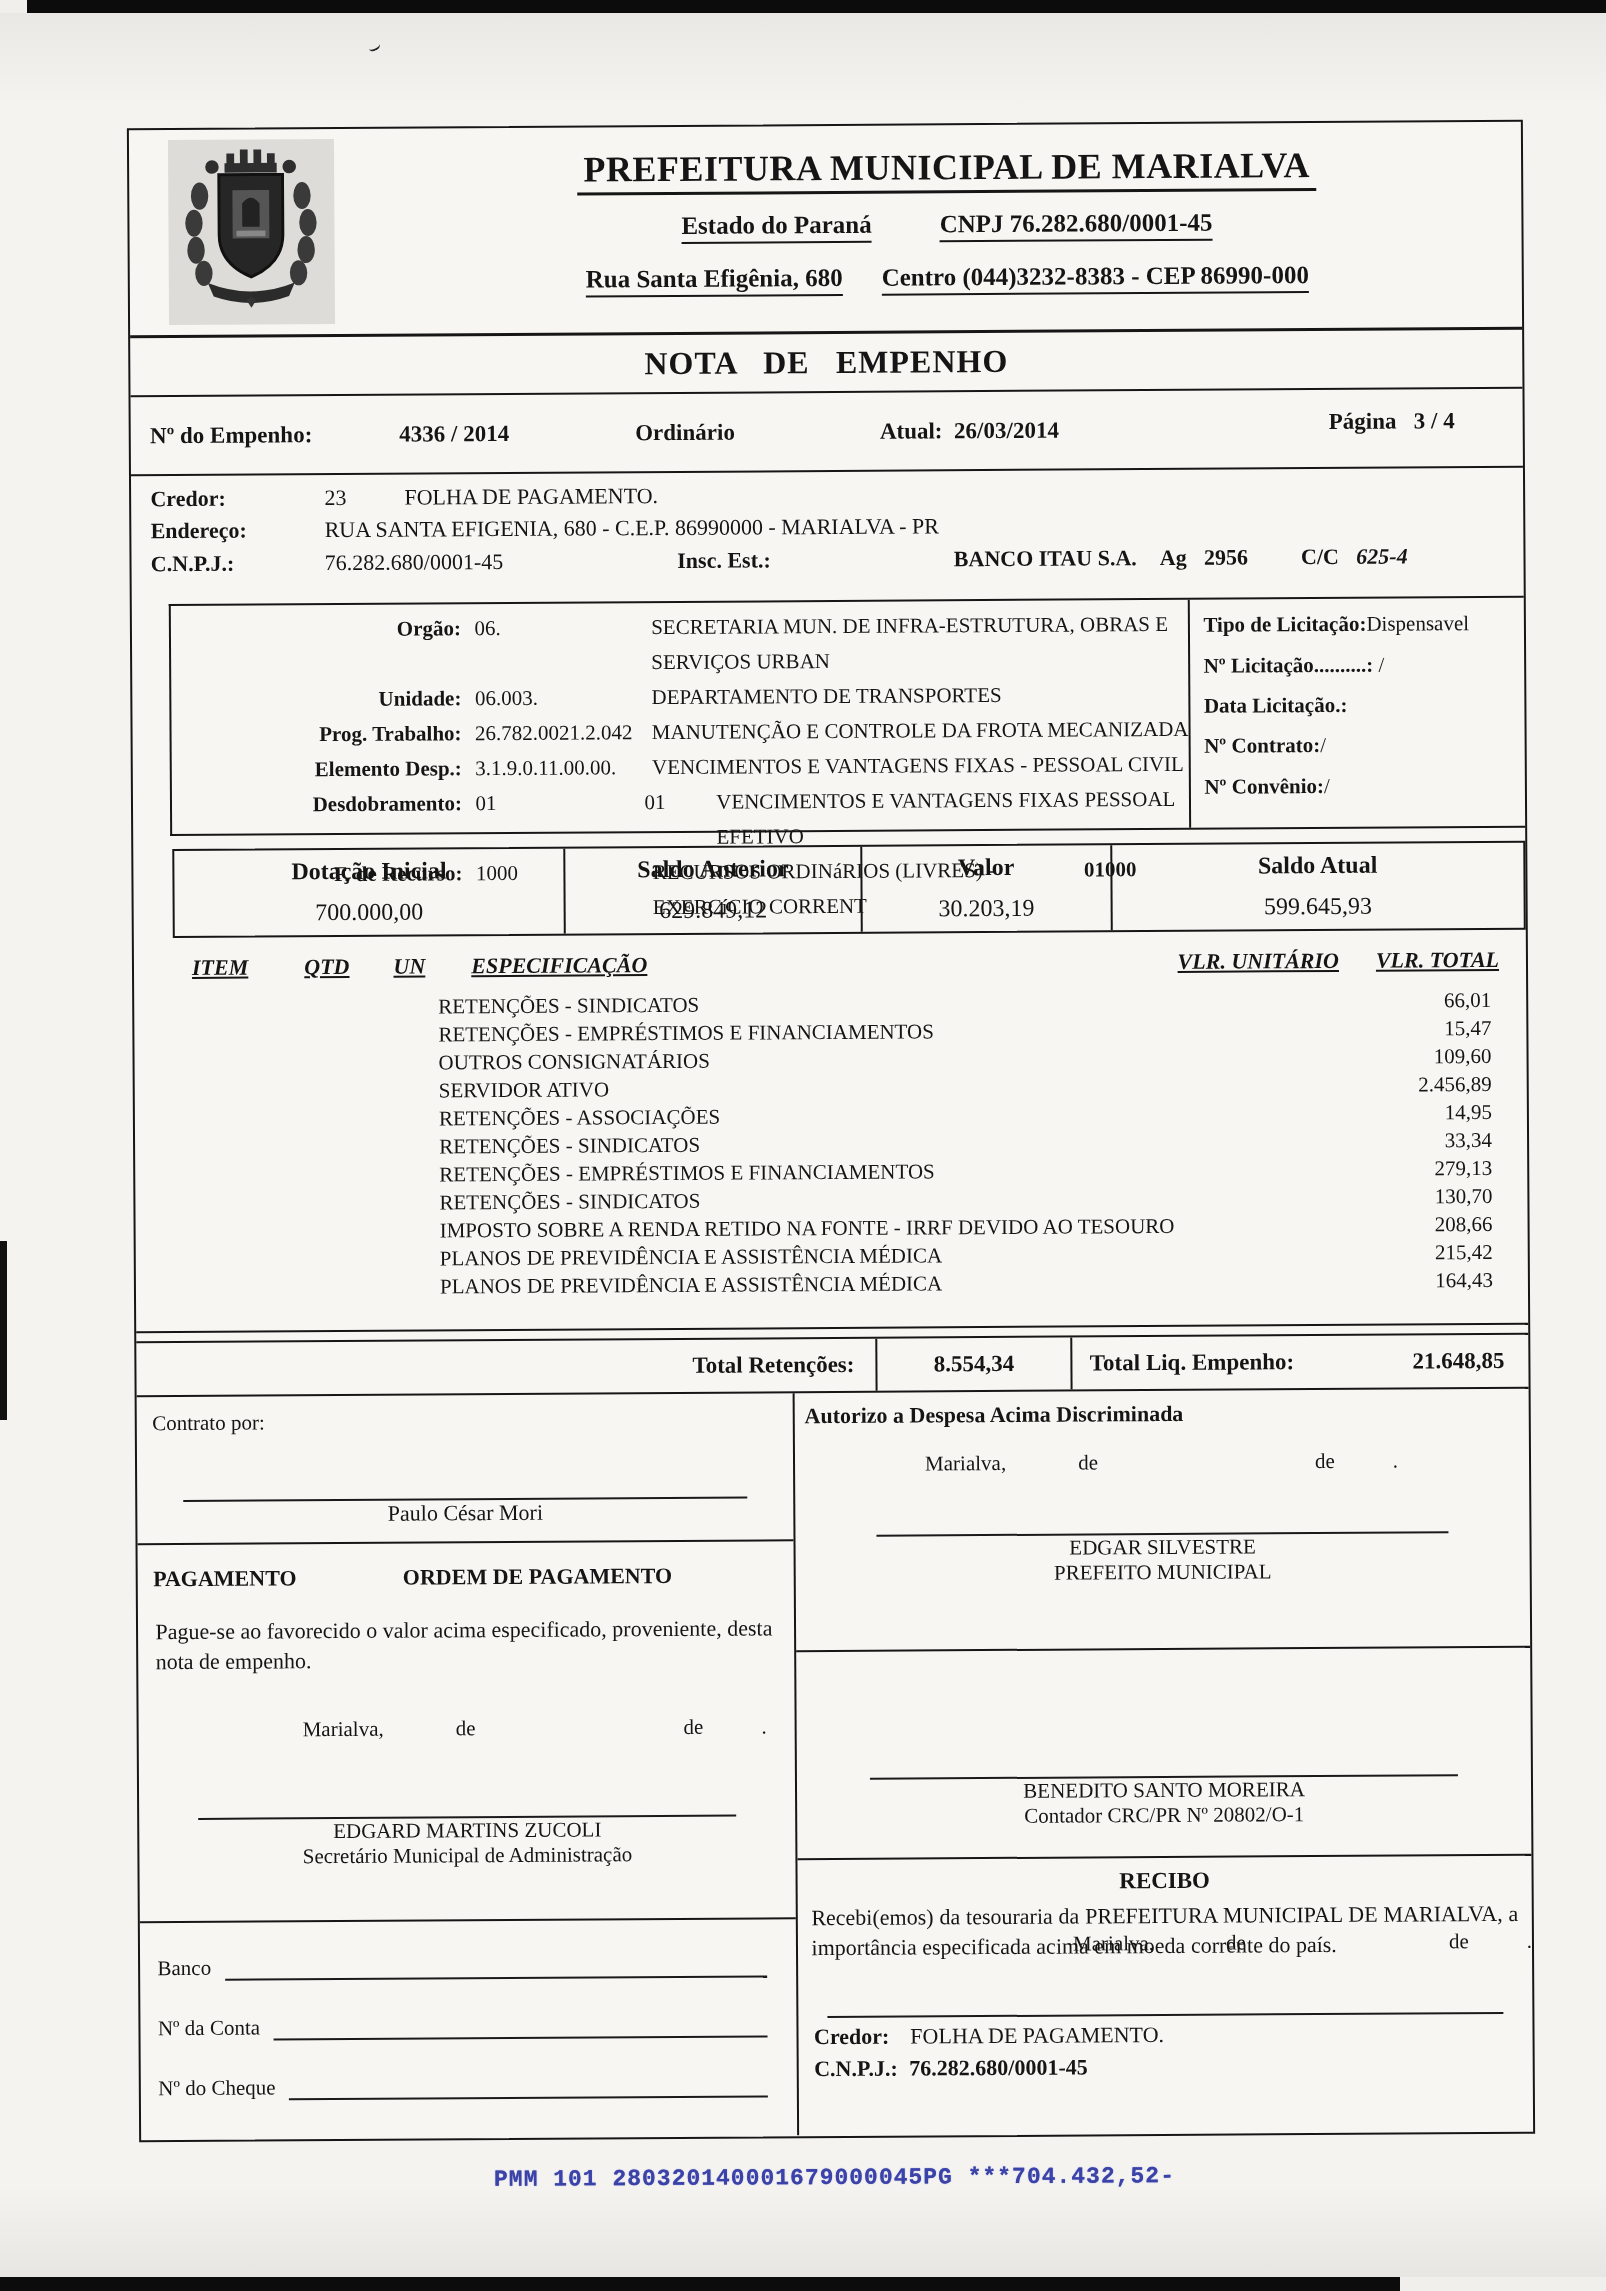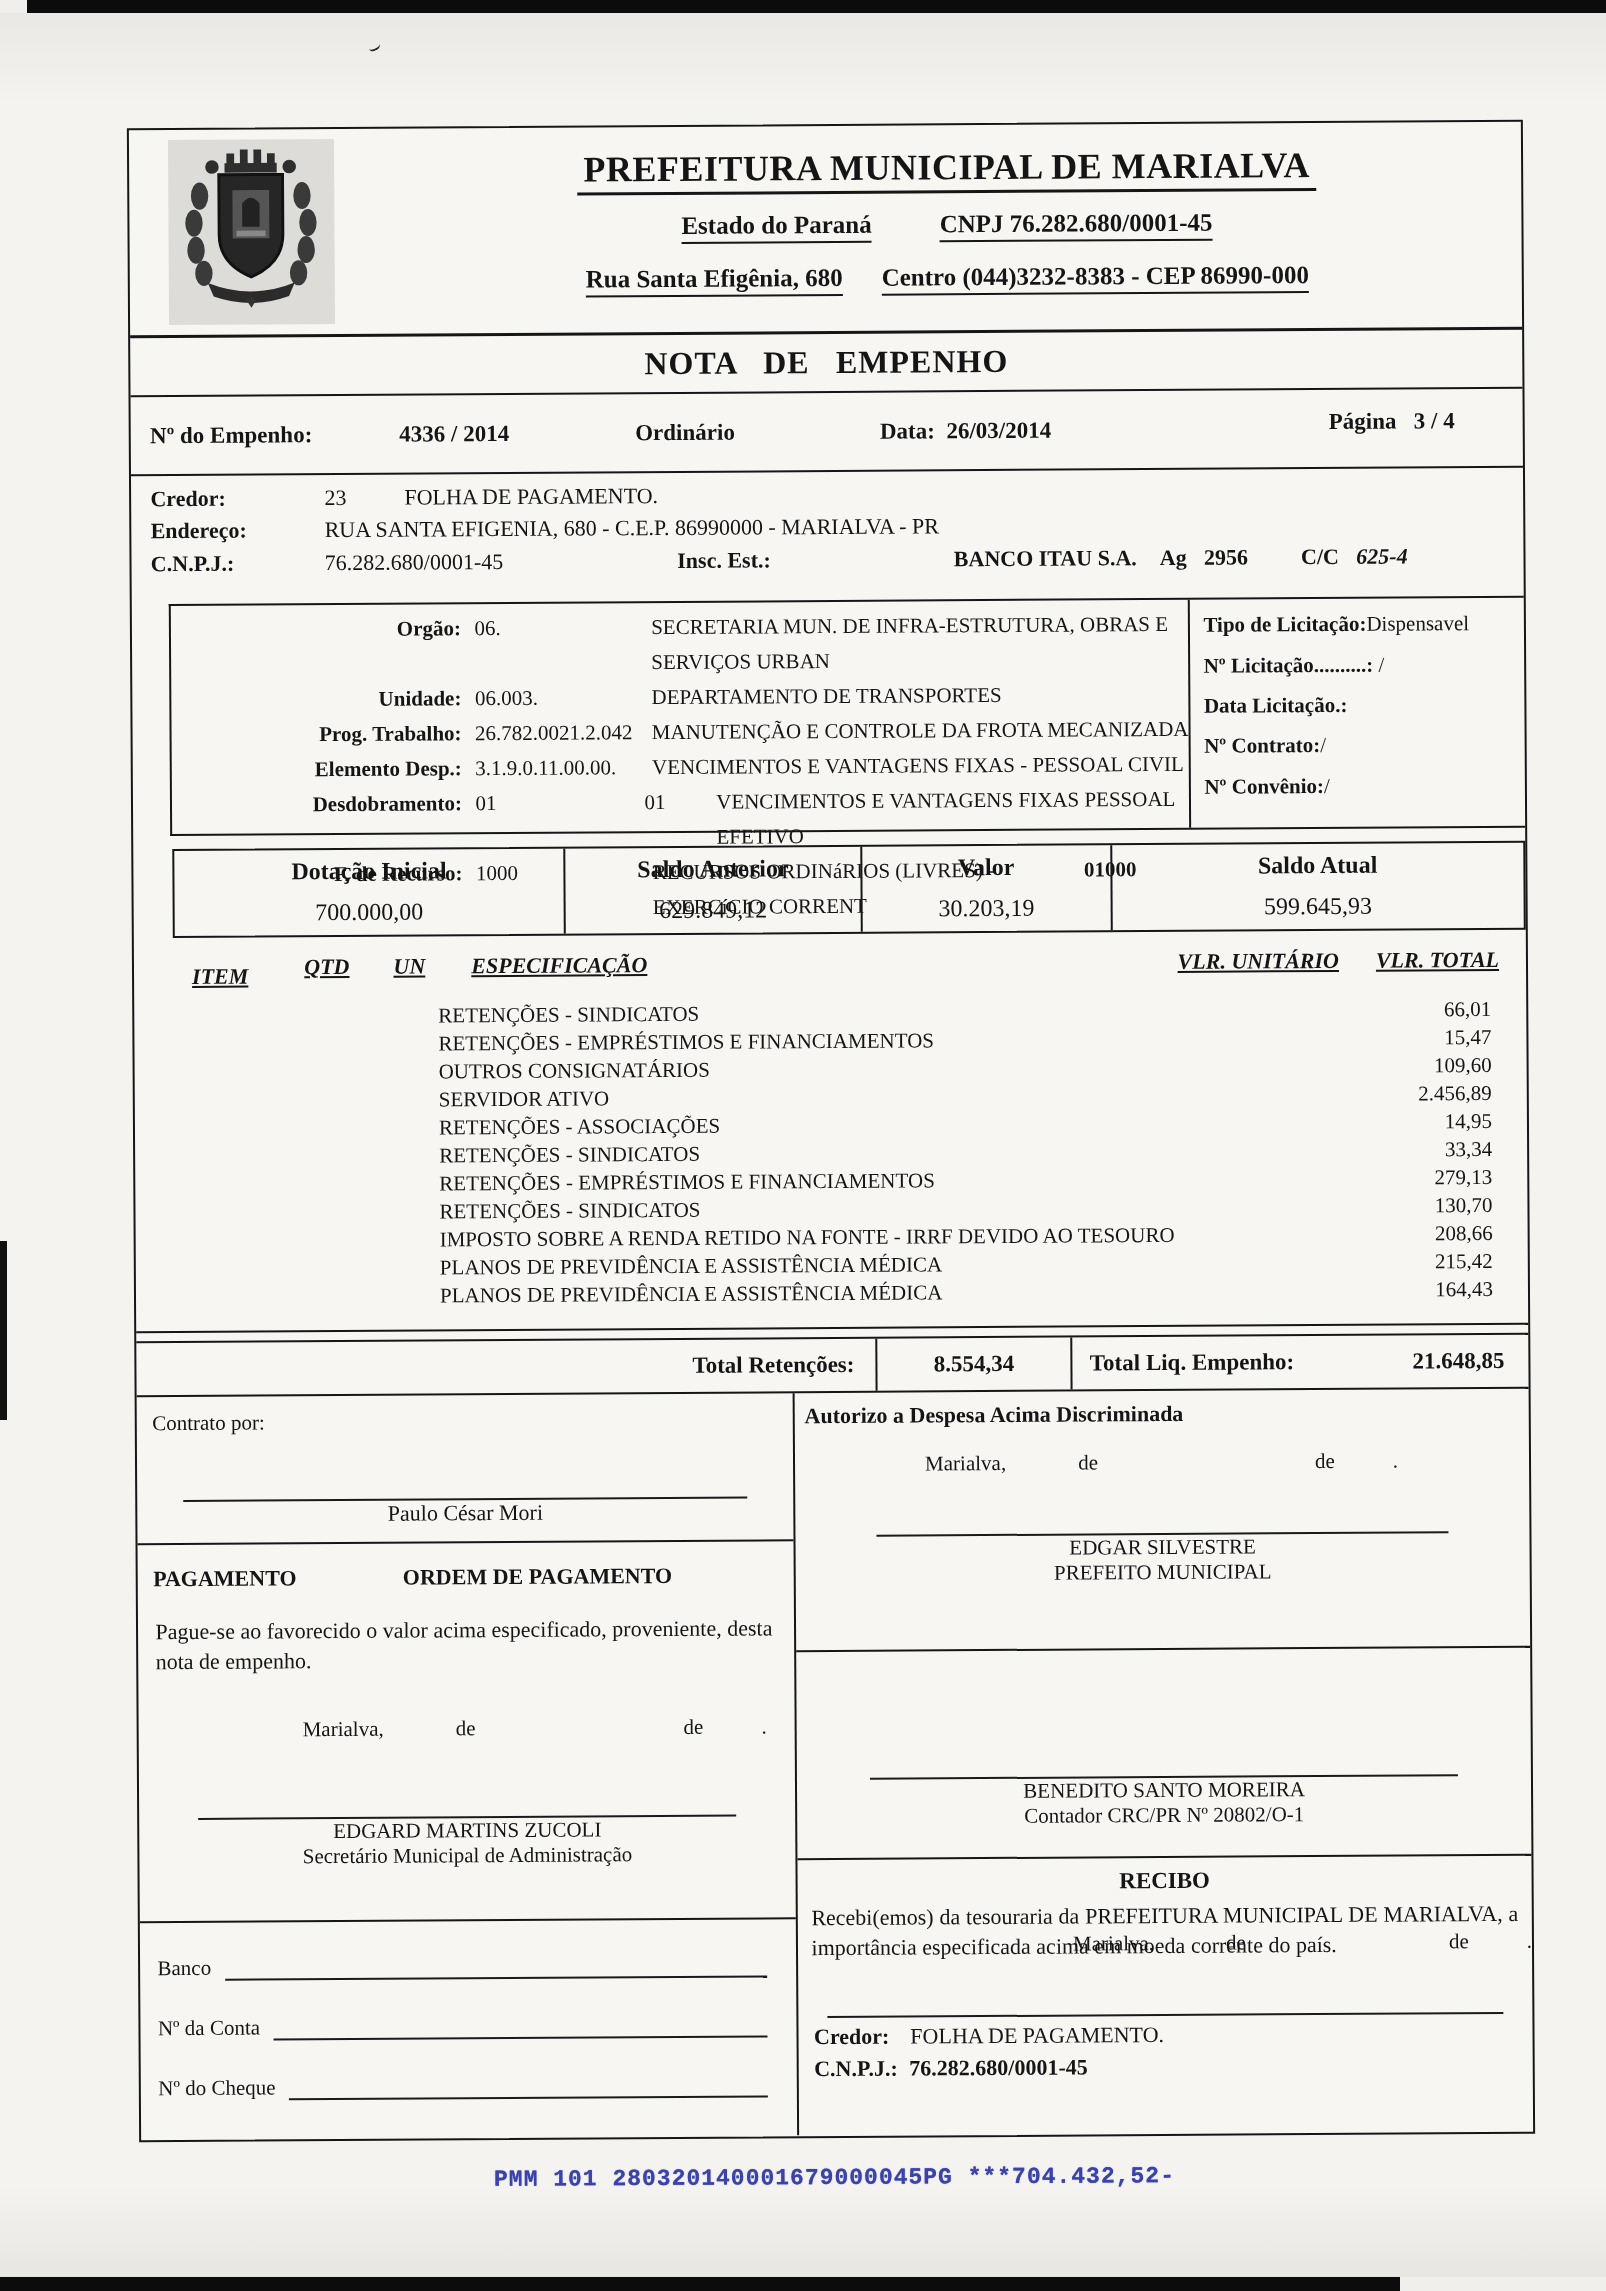--- a/index.html
+++ b/index.html
@@ -84,21 +84,21 @@
   .saldo-cell:nth-child(1){width:29%;}
   .saldo-cell:nth-child(2){width:22%;}
   .saldo-cell:nth-child(3){width:18.5%;}
   .saldo-cell:nth-child(4){width:30.5%;border-right:none;}
   .saldo-cell .s-val{margin-top:14px;font-weight:normal;}
 
   
   .items{height:388px;border-bottom:2.9px solid #161616;box-sizing:border-box;padding-top:9.7px;}
   .items-head{display:flex;font-size:22px;font-style:italic;font-weight:bold;}
   .ih{text-decoration:underline;}
-  .ih-item{margin-left:58px;margin-top:9px;}
+  .ih-item{margin-left:58px;}
   .ih-qtd{margin-left:56px;}
   .ih-un{margin-left:44px;}
   .ih-espec{margin-left:46px;}
   .ih-unit{margin-left:auto;}
   .ih-total{margin-left:37px;margin-right:27px;}
   .item-row{display:flex;font-size:21px;line-height:28px;}
   .i-espec{margin-left:304px;}
   .i-total{margin-left:auto;margin-right:35px;}
 
   
@@ -222,21 +222,21 @@
         </div>
       </div>
     </div>
 
     <div class="title-band">NOTA  DE  EMPENHO</div>
 
     <div class="emp-row">
       <span class="lab bold">Nº do Empenho:</span>
       <span class="emp-num bold">4336 / 2014</span>
       <span class="emp-type bold">Ordinário</span>
-      <span class="emp-date-lab bold">Data:</span>
+      <span class="emp-date-lab bold">Atual:</span>
       <span class="emp-date bold">26/03/2014</span>
       <span class="emp-pag">
         <span class="bold">Página</span>
         <span class="bold">3 / 4</span>
       </span>
     </div>
 
     <div class="credor">
       <div class="row">
         <span class="c-lab bold">Credor:</span>

